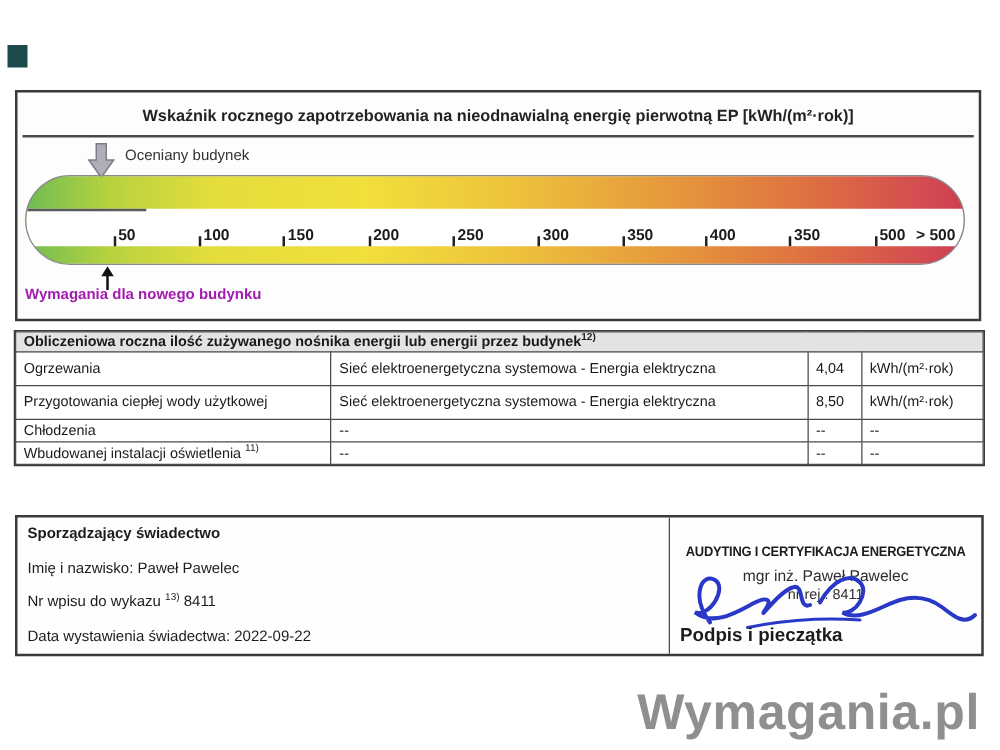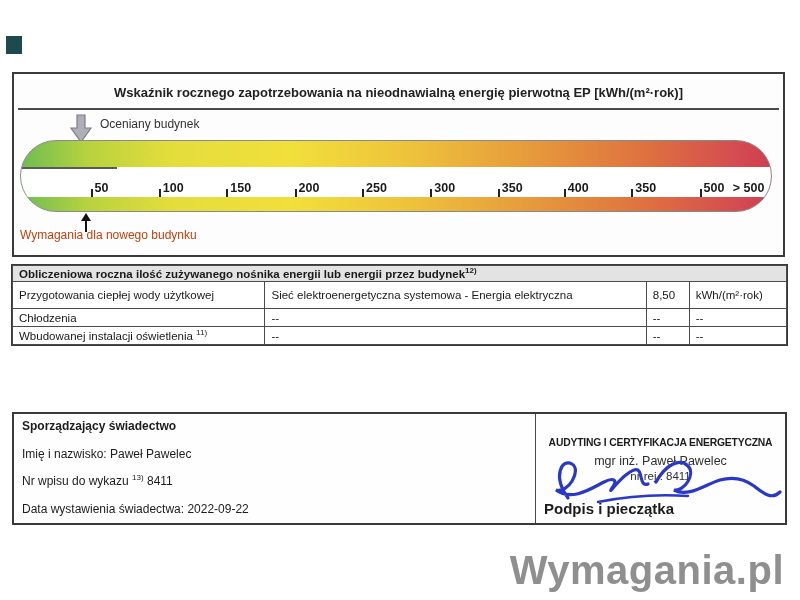--- a/index.html
+++ b/index.html
@@ -29,21 +29,21 @@
   .tick::before{content:"";position:absolute;left:-4px;bottom:-2px;width:2px;height:8px;background:#222;}
   .tick:nth-child(1){left:9.8%;}  .tick:nth-child(2){left:18.9%;}
   .tick:nth-child(3){left:27.9%;} .tick:nth-child(4){left:37.0%;}
   .tick:nth-child(5){left:46.0%;} .tick:nth-child(6){left:55.1%;}
   .tick:nth-child(7){left:64.1%;} .tick:nth-child(8){left:72.9%;}
   .tick:nth-child(9){left:81.9%;} .tick:nth-child(10){left:91.0%;}
   .tick:nth-child(11){left:94.9%;}
   .tick:nth-child(11)::before{display:none;}
 
   .req-arrow{position:absolute;left:64px;top:139px;width:16px;height:20px;}
-  .req-label{position:absolute;left:6px;top:154px;font-size:12px;color:#c2410c;}
+  .req-label{position:absolute;left:6px;top:154px;font-size:12px;color:#a21caf;font-weight:bold;}
 
   
   .energy-table{position:absolute;left:12px;top:265px;width:775px;border-collapse:collapse;
                 font-size:11.5px;color:#1a1a1a;}
   .energy-table td,.energy-table th{border:1px solid #4a4a4a;padding:2px 6px;vertical-align:middle;
                 text-align:left;box-sizing:border-box;margin-left:48px;}
   .energy-table .caption-row td{background:#e3e3e3;font-weight:bold;height:16px;padding:1px 6px;}
   .energy-table .head-row th{font-weight:bold;height:36px;}
   .col-system{width:216px;} .col-carrier{width:305px;} .col-amount{width:127px;} .col-unit{width:127px;}
   .row-tall td{height:27px;} .row-short td{height:18px;}
@@ -111,20 +111,26 @@
   </div>
 
   <table class="energy-table outer-border">
     <tbody>
         <tr class="caption-row">
       <td colspan="4">
         <span>Obliczeniowa roczna ilość zużywanego nośnika energii lub energii przez budynek</span><sup>12)</sup>
       </td>
     </tr>
     <tr class="row-tall">
+      <td>Ogrzewania</td>
+      <td>Sieć elektroenergetyczna systemowa - Energia elektryczna</td>
+      <td>4,04</td>
+      <td>kWh/(m²·rok)</td>
+    </tr>
+    <tr class="row-tall">
       <td>Przygotowania ciepłej wody użytkowej</td>
       <td>Sieć elektroenergetyczna systemowa - Energia elektryczna</td>
       <td>8,50</td>
       <td>kWh/(m²·rok)</td>
     </tr>
     <tr class="row-short">
       <td>Chłodzenia</td>
       <td>--</td>
       <td>--</td>
       <td>--</td>

